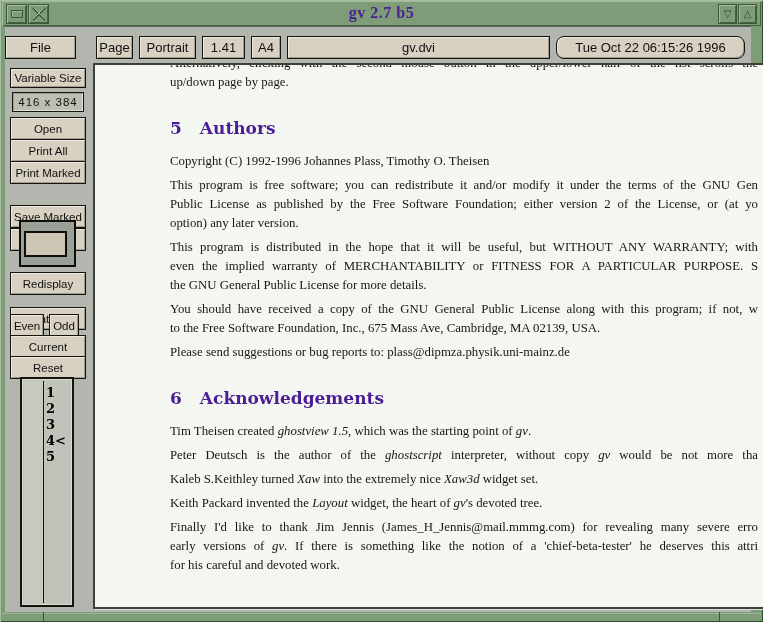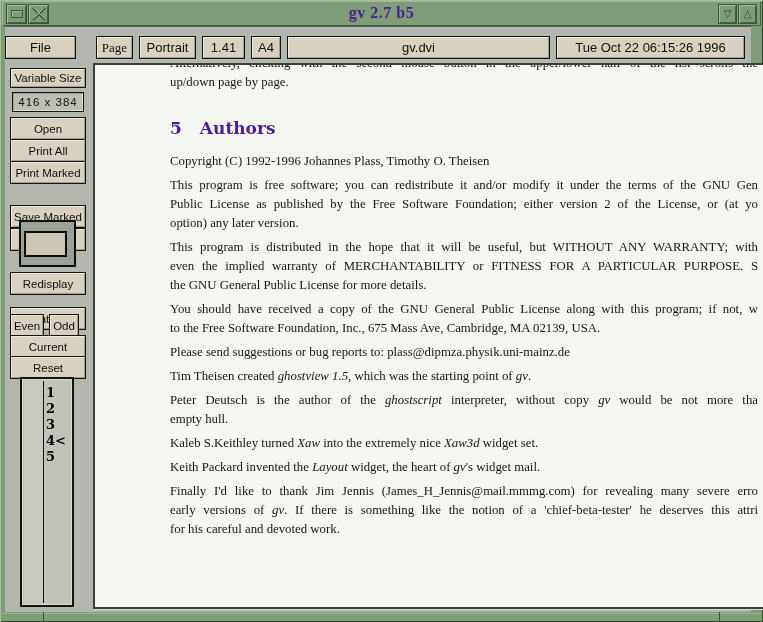--- a/index.html
+++ b/index.html
@@ -32,26 +32,26 @@
   
   .panel{position:absolute;left:5px;top:26px;width:746px;height:585px;
     background:#b3b6ae;border-top:1px solid #5c6058;}
   
   .btn3d{position:absolute;background:#d8d0c1;border:1px solid #14140f;
     box-shadow: inset 1px 1px 0 rgba(255,255,255,.55), inset -1px -1px 0 rgba(0,0,0,.25);
     display:flex;align-items:center;justify-content:center;
     font-size:13px;color:#111;box-sizing:border-box;cursor:default;}
   .toolbar .btn3d{top:9px;height:23px;}
   .t-file{left:0;width:71px;}
-  .t-page{left:91px;width:37px;font-family:Liberation Serif, serif;}
+  .t-page{left:91px;width:37px;}
   .t-orient{left:134px;width:57px;}
   .t-scale{left:197px;width:43px;}
   .t-paper{left:246px;width:30px;}
   .t-fname{left:282px;width:263px;}
-  .t-date{left:551px;width:189px;}
+  .t-date{left:551px;width:189px;border-radius:8px;}
   
   .sb-btn{left:5px;width:76px;height:17px;font-size:11.5px;}
   .display-box{position:absolute;background:#bcc0b2;border:1px solid #14140f;
     box-shadow: inset 1px 1px 0 rgba(0,0,0,.18), inset -1px -1px 0 rgba(255,255,255,.5);
     display:flex;align-items:center;justify-content:center;
     font-size:11.5px;color:#111;box-sizing:border-box;letter-spacing:1px;}
   .preview{position:absolute;left:14px;top:193px;width:57px;height:47px;
     background:#9aa199;border:2px solid #0d0d0a;box-sizing:border-box;}
   .preview-page{position:absolute;left:3px;top:9px;width:43px;height:26px;
     background:#cdc6b5;border:2px solid #0d0d0a;box-sizing:border-box;}
@@ -167,32 +167,32 @@
             <div class="doc-line j"><span>even the implied warranty of MERCHANTABILITY or FITNESS FOR A PARTICULAR PURPOSE. S</span></div>
             <div class="doc-line"><span>the GNU General Public License for more details.</span></div>
           </div>
           <div class="doc-para">
             <div class="doc-line j"><span>You should have received a copy of the GNU General Public License along with this program; if not, w</span></div>
             <div class="doc-line"><span>to the Free Software Foundation, Inc., 675 Mass Ave, Cambridge, MA 02139, USA.</span></div>
           </div>
           <div class="doc-para">
             <div class="doc-line"><span>Please send suggestions or bug reports to: plass@dipmza.physik.uni-mainz.de</span></div>
           </div>
+          <div class="doc-heading"><span class="h-num">6</span><span class="h-text">Acknowledgements</span></div>
           <div class="doc-para">
             <div class="doc-line"><span>Tim Theisen created </span><i>ghostview 1.5</i><span>, which was the starting point of </span><i>gv</i><span>.</span></div>
           </div>
           <div class="doc-para">
             <div class="doc-line j"><span>Peter Deutsch is the author of the </span><i>ghostscript</i><span> interpreter, without copy </span><i>gv</i><span> would be not more tha</span></div>
-            <div class="doc-line"><span>empty hull.</span></div>
           </div>
           <div class="doc-para">
             <div class="doc-line"><span>Kaleb S.Keithley turned </span><i>Xaw</i><span> into the extremely nice </span><i>Xaw3d</i><span> widget set.</span></div>
           </div>
           <div class="doc-para">
-            <div class="doc-line"><span>Keith Packard invented the </span><i>Layout</i><span> widget, the heart of </span><i>gv</i><span>'s widget mail.</span></div>
+            <div class="doc-line"><span>Keith Packard invented the </span><i>Layout</i><span> widget, the heart of </span><i>gv</i><span>'s devoted tree.</span></div>
           </div>
           <div class="doc-para">
             <div class="doc-line j"><span>Finally I'd like to thank Jim Jennis (James_H_Jennis@mail.mmmg.com) for revealing many severe erro</span></div>
             <div class="doc-line j"><span>early versions of </span><i>gv</i><span>. If there is something like the notion of a 'chief-beta-tester' he deserves this attri</span></div>
             <div class="doc-line"><span>for his careful and devoted work.</span></div>
           </div>
         </div>
     </div>
 
   </div>

